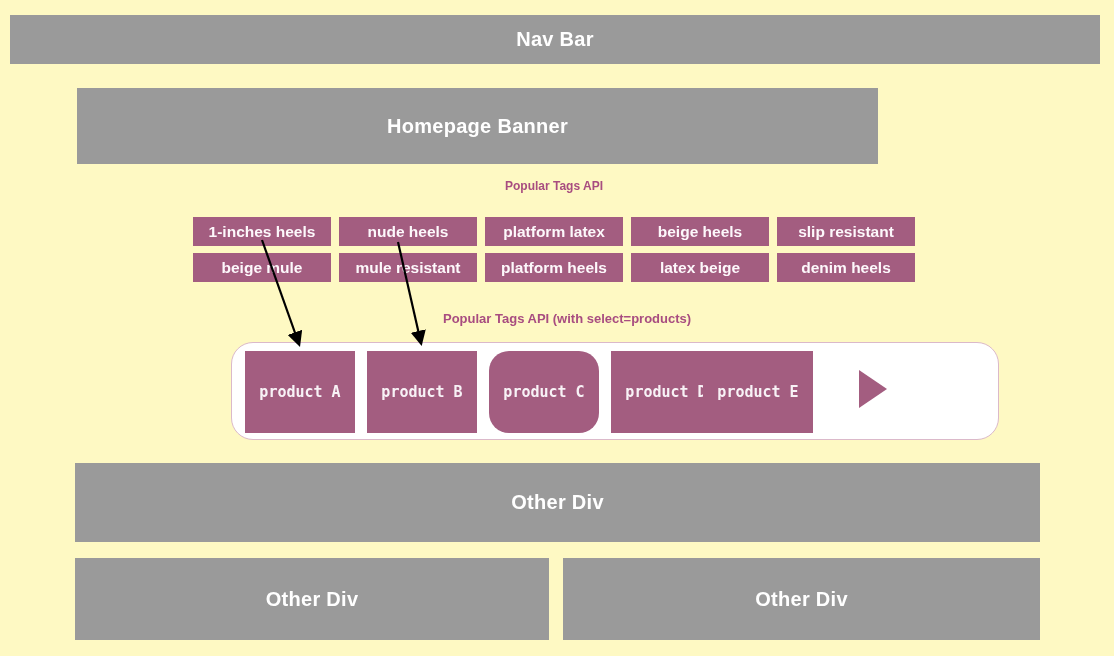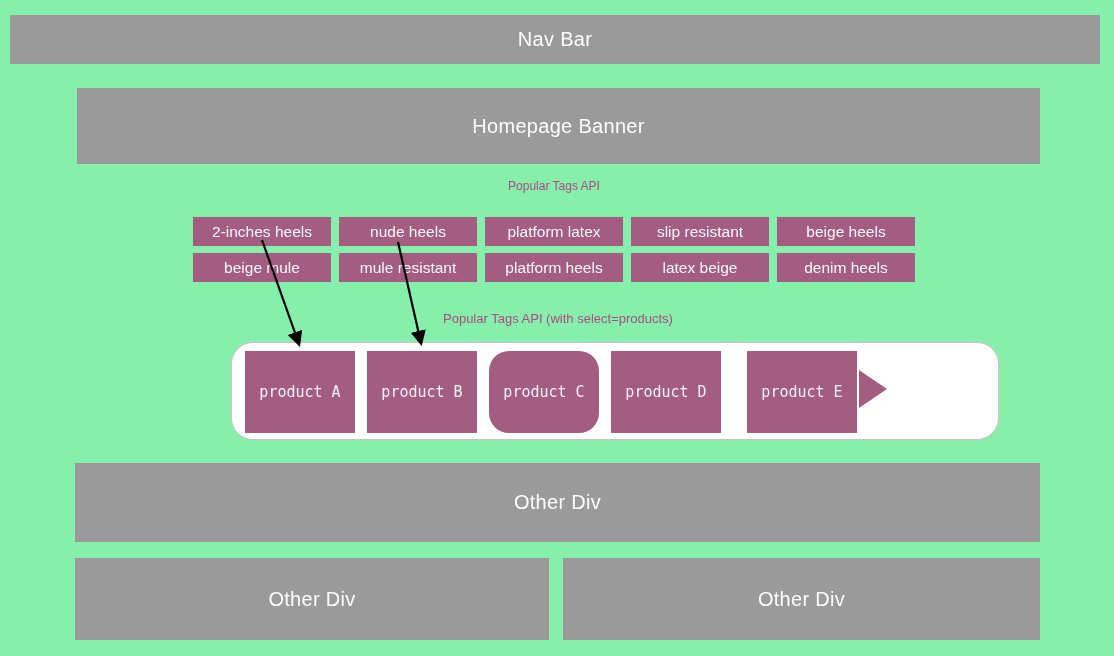--- a/index.html
+++ b/index.html
@@ -5,35 +5,36 @@
   html, body {
     margin: 0;
     padding: 0;
     background: #ffffff;
     font-family: "Liberation Sans", sans-serif;
   }
   .stage {
     position: relative;
     width: 1114px;
     height: 656px;
-    background: #86efac;
+    background: #fef9c3;
     overflow: hidden;
+    font-weight: bold;
   }
   .graybar {
     position: absolute;
     background: var(--gray, #9a9a9a);
     color: #ffffff;
     display: flex;
     align-items: center;
     justify-content: center;
     font-size: 20px;
     letter-spacing: 0.3px;
   }
   .navbar   { left: 10px;  top: 15px;  width: 1090px; height: 49px; }
-  .banner   { left: 77px;  top: 88px;  width: 963px;  height: 76px; }
+  .banner   { left: 77px;  top: 88px;  width: 801px;  height: 76px; }
   .other-full  { left: 75px;  top: 463px; width: 965px; height: 79px; }
   .other-left  { left: 75px;  top: 558px; width: 474px; height: 82px; }
   .other-right { left: 563px; top: 558px; width: 477px; height: 82px; }
 
   .section-title {
     position: absolute;
     color: var(--title, #a84d80);
     white-space: nowrap;
   }
   .title-tags {
@@ -91,21 +92,21 @@
     font-size: 15px;
     display: flex;
     align-items: center;
     justify-content: center;
     white-space: nowrap;
   }
   .p0 { left: 13px; }
   .p1 { left: 135px; }
   .p2 { left: 257px; border-radius: 20px; }
   .p3 { left: 379px; }
-  .p4 { left: 515px; }
+  .p4 { left: 471px; }
 
   .next-triangle {
     position: absolute;
     left: 627px;
     top: 27px;
     width: 0;
     height: 0;
     border-top: 19px solid transparent;
     border-bottom: 19px solid transparent;
     border-left: 28px solid var(--tag, #a35d80);
@@ -130,25 +131,25 @@
     <span>Nav Bar</span>
   </div>
 
   <div class="graybar banner">
     <span>Homepage Banner</span>
   </div>
 
   <div class="section-title title-tags">Popular Tags API</div>
 
   <div class="tags-grid">
-    <div class="tag-chip">2-inches heels</div>
+    <div class="tag-chip">1-inches heels</div>
     <div class="tag-chip">nude heels</div>
     <div class="tag-chip">platform latex</div>
+    <div class="tag-chip">beige heels</div>
     <div class="tag-chip">slip resistant</div>
-    <div class="tag-chip">beige heels</div>
     <div class="tag-chip">beige mule</div>
     <div class="tag-chip">mule resistant</div>
     <div class="tag-chip">platform heels</div>
     <div class="tag-chip">latex beige</div>
     <div class="tag-chip">denim heels</div>
   </div>
 
   <div class="section-title title-products">Popular Tags API (with select=products)</div>
 
   <div class="products-container">

